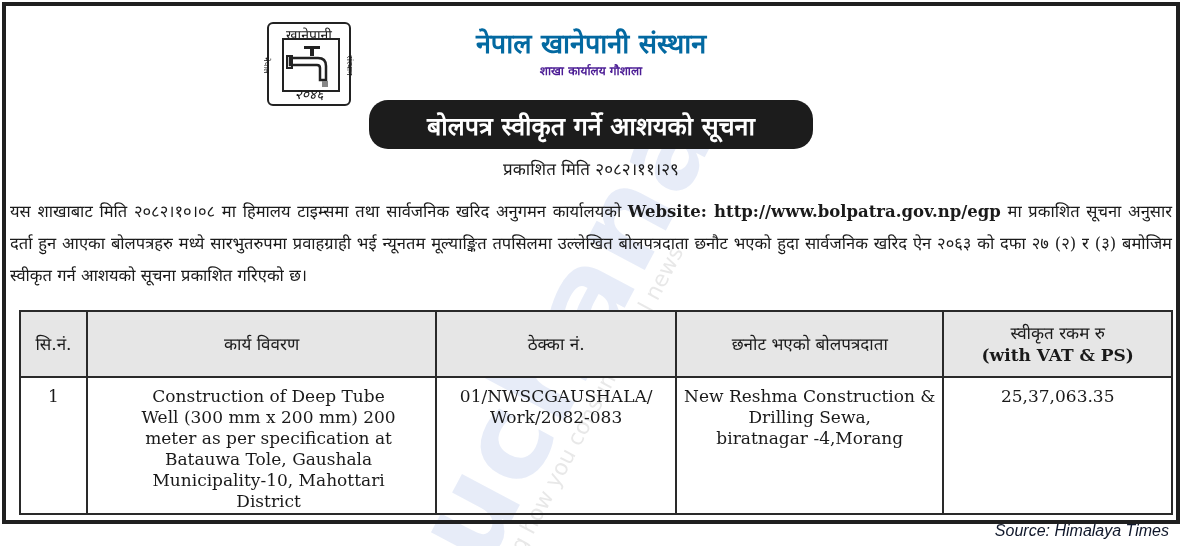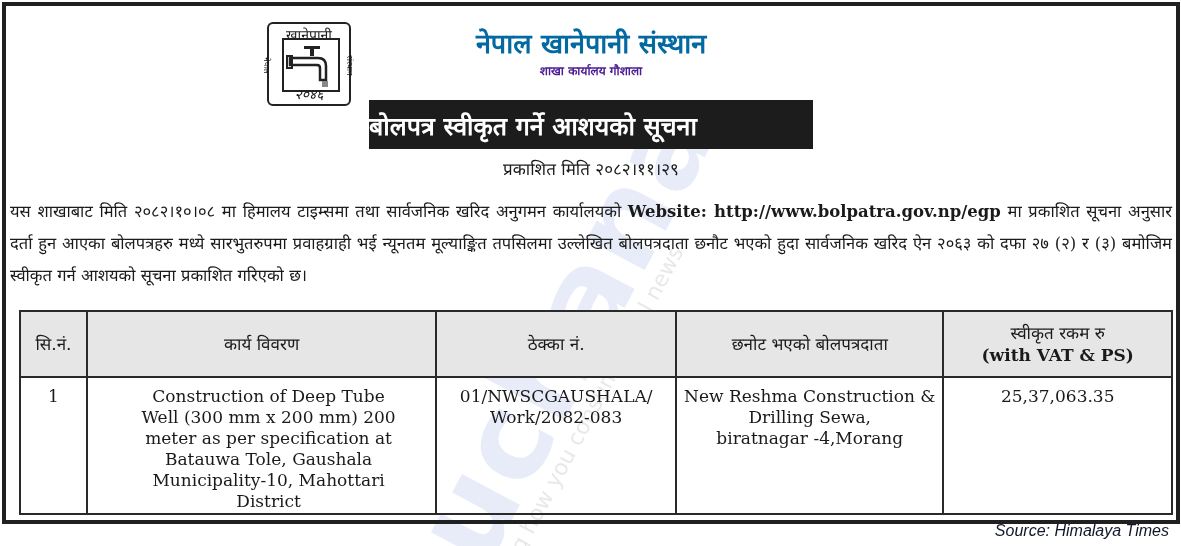--- a/index.html
+++ b/index.html
@@ -36,21 +36,21 @@
     position: absolute; left: 380px; top: 18px; width: 410px; text-align: center;
     font-family: "DejaVu Sans", sans-serif; font-weight: bold; font-size: 27px; color: #0369a1;
   }
   .title-sub {
     position: absolute; left: 380px; top: 56px; width: 410px; text-align: center;
     font-family: "DejaVu Sans", sans-serif; font-weight: bold; font-size: 12px; color: #4c1d95;
   }
   .banner {
     position: absolute; left: 363px; top: 94px; width: 444px; height: 49px; background: #1c1c1c;
     color: #fff; font-family: "DejaVu Sans", sans-serif; font-weight: bold; font-size: 25px;
-    display: flex; align-items: center; 
+    display: flex; align-items: center; justify-content: center; border-radius: 19px;
   }
   .pub-date {
     position: absolute; left: 380px; top: 151px; width: 410px; text-align: center; font-size: 17px;
   }
   .para {
     position: absolute; left: 4px; top: 190px; width: 1162px; font-size: 16.5px; line-height: 32px;
     text-align: justify;
   }
   .para b { font-weight: bold; }
   table.tender {

